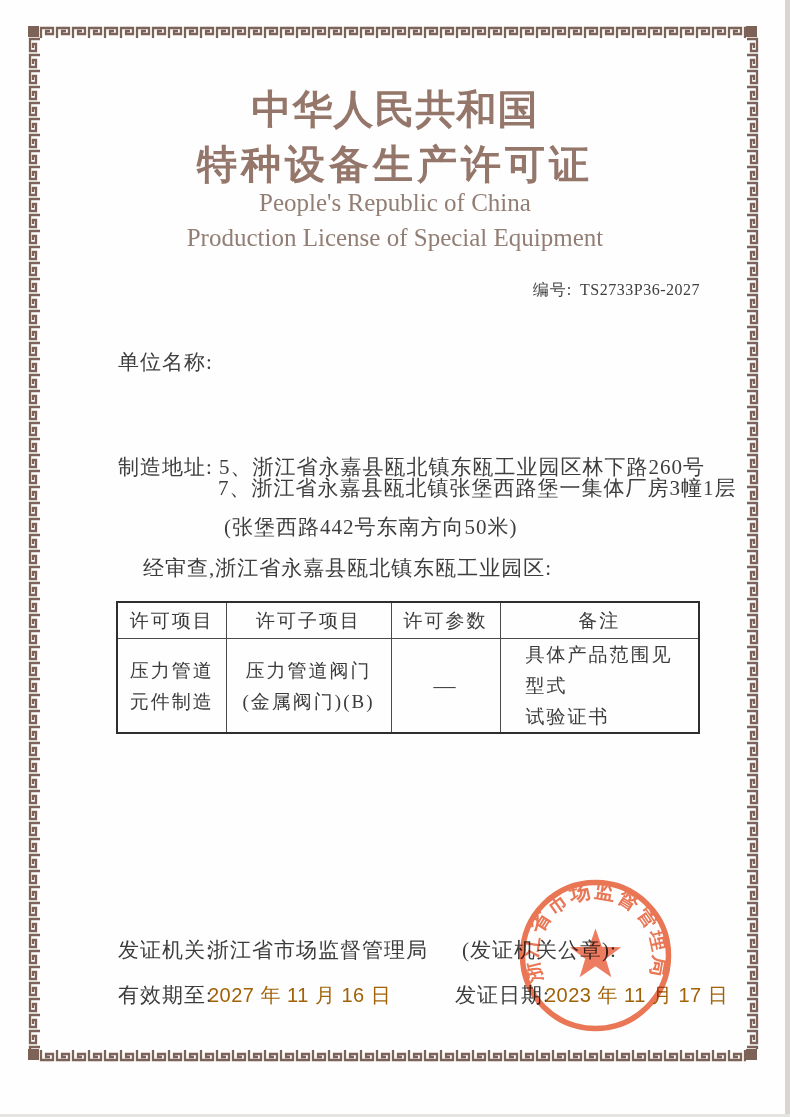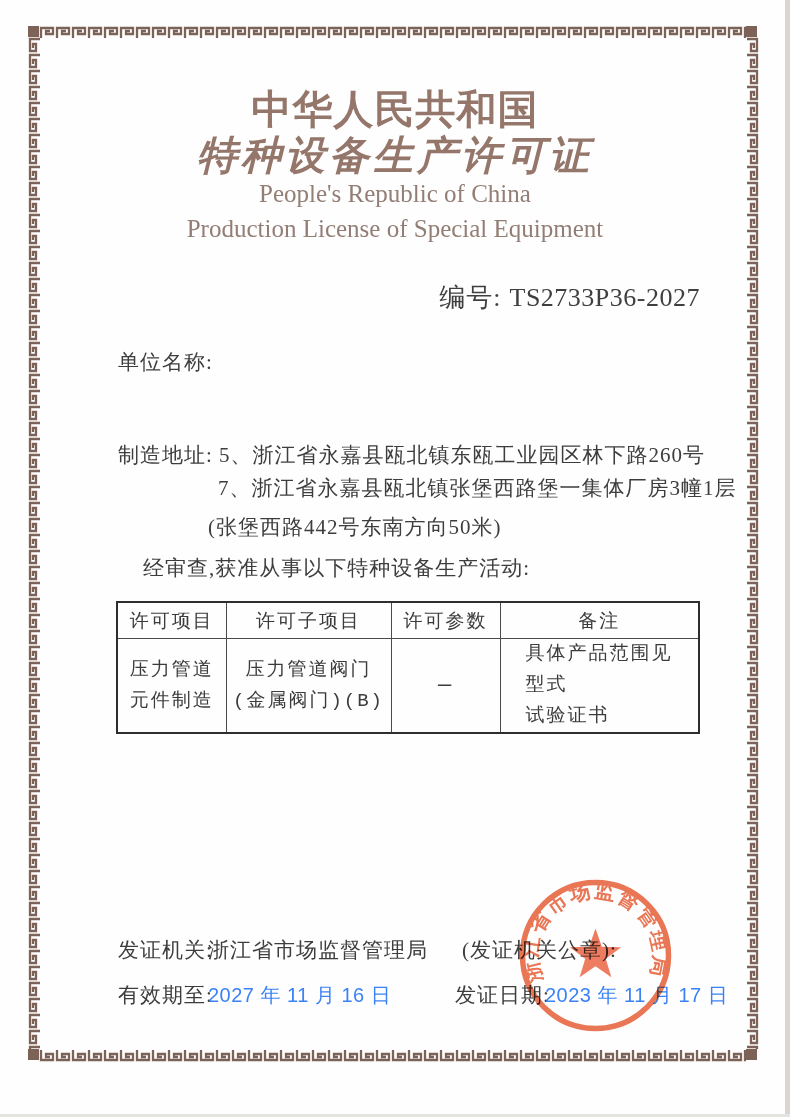--- a/index.html
+++ b/index.html
@@ -14,56 +14,56 @@
   .edge-bottom { position:absolute; left:0; bottom:0; width:100%; height:3px; background:#e6e4e1; }
 
   
   .frame-strip { position:absolute; }
   .frame-corner { position:absolute; width:11px; height:11px; background:#7c6257; }
 
   
   .header { position:absolute; left:0; top:88px; width:100%; text-align:center; }
   .title-cn { font-size:40px; font-weight:bold; color:#95766a; line-height:44px; margin:0; }
   .title-cn.l1 { letter-spacing:1px; }
-  .title-cn.l2 { letter-spacing:4px; margin-top:2px;font-style:italic; }
+  .title-cn.l2 { letter-spacing:4px; margin-top:11px; }
   .title-en { font-size:25px; color:#927e74; line-height:27px; margin:0; }
   .title-en.l1 { margin-top:8px; }
   .title-en.l2 { margin-top:2px; }
 
   
   .license-no { position:absolute; top:280px; left:0; right:90px; text-align:right;
-                font-size:26px; letter-spacing:1px; color:#3f3f3f; }
+                font-size:16px; letter-spacing:1px; color:#3f3f3f; }
   .license-no .num { margin-left:8px; letter-spacing:0.5px; }
 
   
   .line { position:absolute; left:118px; font-size:21px; letter-spacing:1px;
           line-height:25px; white-space:nowrap; display:flex;margin-top:9px; }
   .line .lbl { display:inline-block; width:101px; flex:none; }
   .cont { left:218px; }
-  .cont2 { left:208px;font-family:Liberation Serif, serif; }
+  .cont2 { left:224px;font-family:Liberation Serif, serif; }
   .statement { left:143px; }
 
   
   .lic-table { position:absolute; left:116px; top:601px; width:582px;
                border-collapse:collapse; table-layout:fixed;
                font-size:19px; color:#3b3b3b; }
   .lic-table th, .lic-table td { border:1px solid #4a4a4a; }
-  .lic-table { border:2px solid #2e2e2e;font-family:Liberation Mono, monospace; }
+  .lic-table { border:2px solid #2e2e2e; }
   .lic-table thead th { height:33px; font-weight:normal; letter-spacing:2px; text-align:center; }
   .lic-table tbody td { height:90px; vertical-align:middle; text-align:center;
                         white-space:pre-line; line-height:31px; letter-spacing:2px; }
   .lic-table td.remark { text-align:left; padding:0 6px 0 25px; }
   .lic-table td.param { font-size:22px; }
 
   
   .f-line { position:absolute; font-size:21px; letter-spacing:1px; line-height:25px;
             white-space:nowrap; display:flex; }
   .f-line .lbl { display:inline-block; width:90px; flex:none; }
   .date { font-family:"Liberation Sans","DejaVu Sans",sans-serif; font-size:20px;
-          letter-spacing:0.5px; color:#3b82f6; }
+          letter-spacing:0.5px; color:#a16207; }
 
   
   .seal { position:absolute; left:508px; top:868px; width:175px; height:175px;
           mix-blend-mode:multiply; opacity:0.92; }
   .seal-ring { fill:none; stroke:#e96a45; stroke-width:5.5; }
   .seal-text { font-size:20.5px; letter-spacing:2.4px; font-weight:bold;
                fill:#e96a45; font-family:"Liberation Serif","DejaVu Serif",serif; }
   .seal-star { fill:#ee7152; }
 </style>
 </head>
@@ -115,32 +115,32 @@
     <div class="title-en l1">Production License of Special Equipment</div>
   </div>
 
   <div class="license-no">
     <span>编号:</span><span class="num">TS2733P36-2027</span>
   </div>
 
   <div class="line" style="top:341px;">
     <span class="lbl">单位名称:</span>
   </div>
-  <div class="line" style="top:434px;align-items:flex-end;">
+  <div class="line" style="top:446px;align-items:flex-end;">
     <span class="lbl">制造地址:</span>
     <span>5、浙江省永嘉县瓯北镇东瓯工业园区林下路260号</span>
   </div>
   <div class="line cont" style="top:467px;">
     <span>7、浙江省永嘉县瓯北镇张堡西路堡一集体厂房3幢1层</span>
   </div>
   <div class="line cont2" style="top:506px;">
     <span>(张堡西路442号东南方向50米)</span>
   </div>
   <div class="line statement" style="top:547px;">
-    <span>经审查,获准从事以下特种设备生产活动:</span>
+    <span>经审查,浙江省永嘉县瓯北镇东瓯工业园区:</span>
   </div>
 
   <table class="lic-table">
     <colgroup>
       <col style="width:109px">
         <col style="width:165px">
         <col style="width:109px">
         <col style="width:199px">
     </colgroup>
     <thead>

